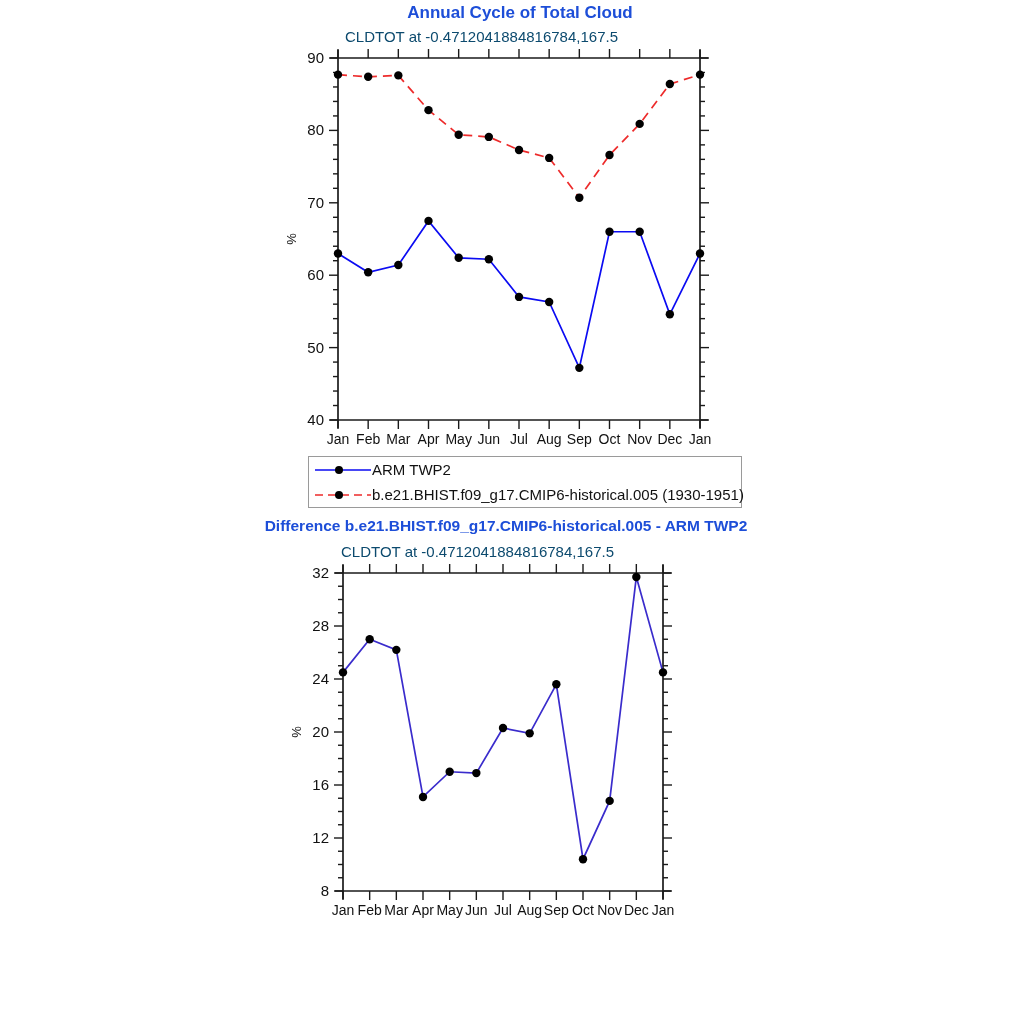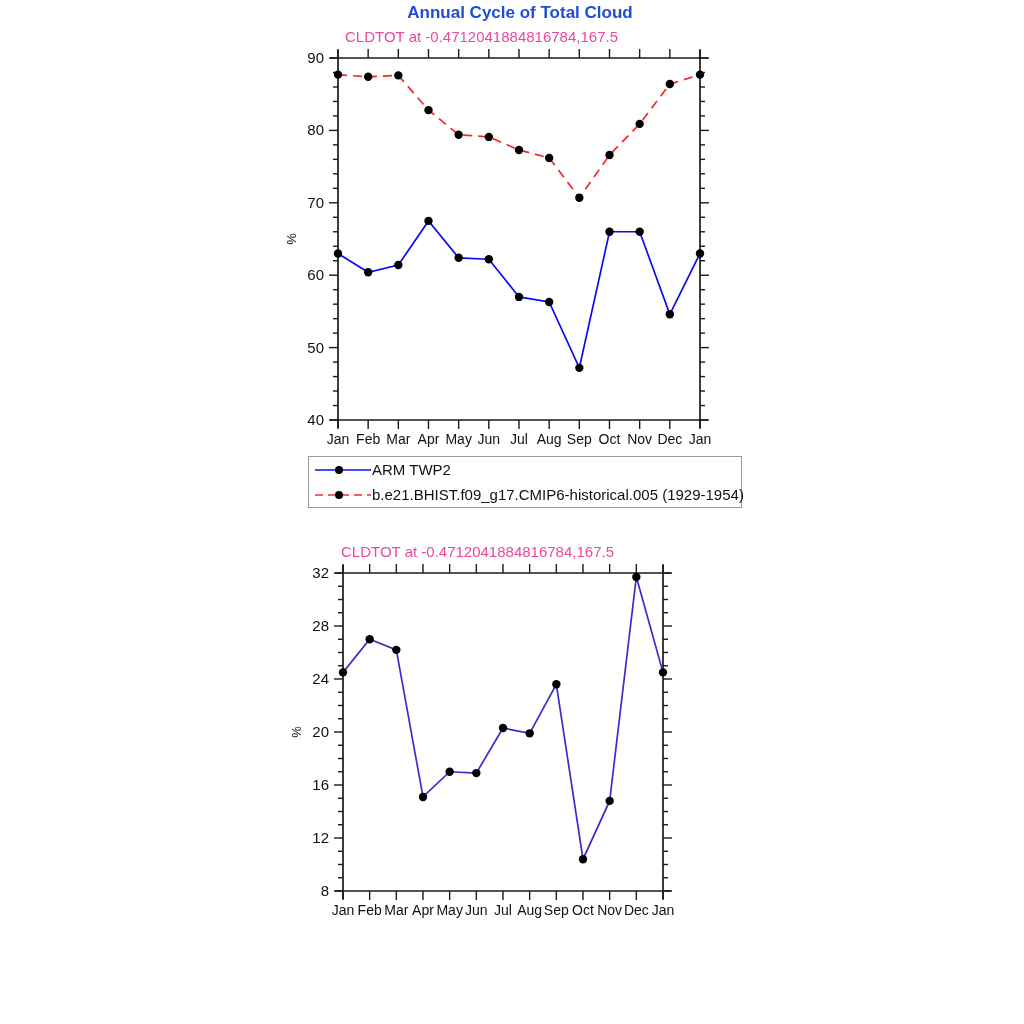--- a/index.html
+++ b/index.html
@@ -17,21 +17,21 @@
     font-weight:bold;
     white-space:nowrap;
     color:#1d4ed8;
   }
   .main-title.top{left:520px;top:3px;font-size:17px;}
   .main-title.bottom{left:506px;top:517px;font-size:15.5px;}
   .sub-title{
     position:absolute;
     font-size:15px;
     white-space:nowrap;
-    color:#ec4899;
+    color:#0c4a6e;
   }
   .sub-title.top{left:345px;top:28px;}
   .sub-title.bottom{left:341px;top:543px;}
   .chart-svg{position:absolute;}
   #chart0{left:270px;top:48px;}
   #chart1{left:275px;top:558px;}
   .legend{
     position:absolute;
     left:308px;top:456px;
     width:434px;height:52px;
@@ -200,24 +200,25 @@
         <line x1="1" y1="6" x2="57" y2="6" stroke-width="1.6" stroke="#0b0bf2"></line>
         <circle cx="25" cy="6" r="4" fill="#000000"></circle>
       </svg>
       <span class="legend-label">ARM TWP2</span>
     </div>
     <div class="legend-row">
       <svg class="sample" width="58" height="12">
         <line x1="1" y1="6" x2="57" y2="6" stroke-width="1.6" stroke-dasharray="8,5" stroke="#ed2b2b"></line>
         <circle cx="25" cy="6" r="4" fill="#000000"></circle>
       </svg>
-      <span class="legend-label">b.e21.BHIST.f09_g17.CMIP6-historical.005 (1929-1954)</span>
+      <span class="legend-label">b.e21.BHIST.f09_g17.CMIP6-historical.005 (1930-1951)</span>
     </div>
   </div>
 
+  <div class="main-title bottom">Difference b.e21.BHIST.f09_g17.CMIP6-historical.005 - ARM TWP2</div>
 
   <div class="sub-title bottom">CLDTOT at -0.4712041884816784,167.5</div>
 
   <svg id="chart1" class="chart-svg" width="455" height="367" viewBox="0 0 455 367">
       <line x1="60" y1="333" x2="396" y2="333" stroke="#1a1a1a" stroke-width="1.7"></line>
       <line x1="60" y1="15" x2="396" y2="15" stroke="#1a1a1a" stroke-width="1.7"></line>
       <line x1="68" y1="7" x2="68" y2="341" stroke="#1a1a1a" stroke-width="1.7"></line>
       <line x1="388" y1="7" x2="388" y2="341" stroke="#1a1a1a" stroke-width="1.7"></line>
       <line x1="59" y1="333" x2="68" y2="333" stroke="#1a1a1a" stroke-width="1.4"></line>
       <line x1="388" y1="333" x2="397" y2="333" stroke="#1a1a1a" stroke-width="1.4"></line>

